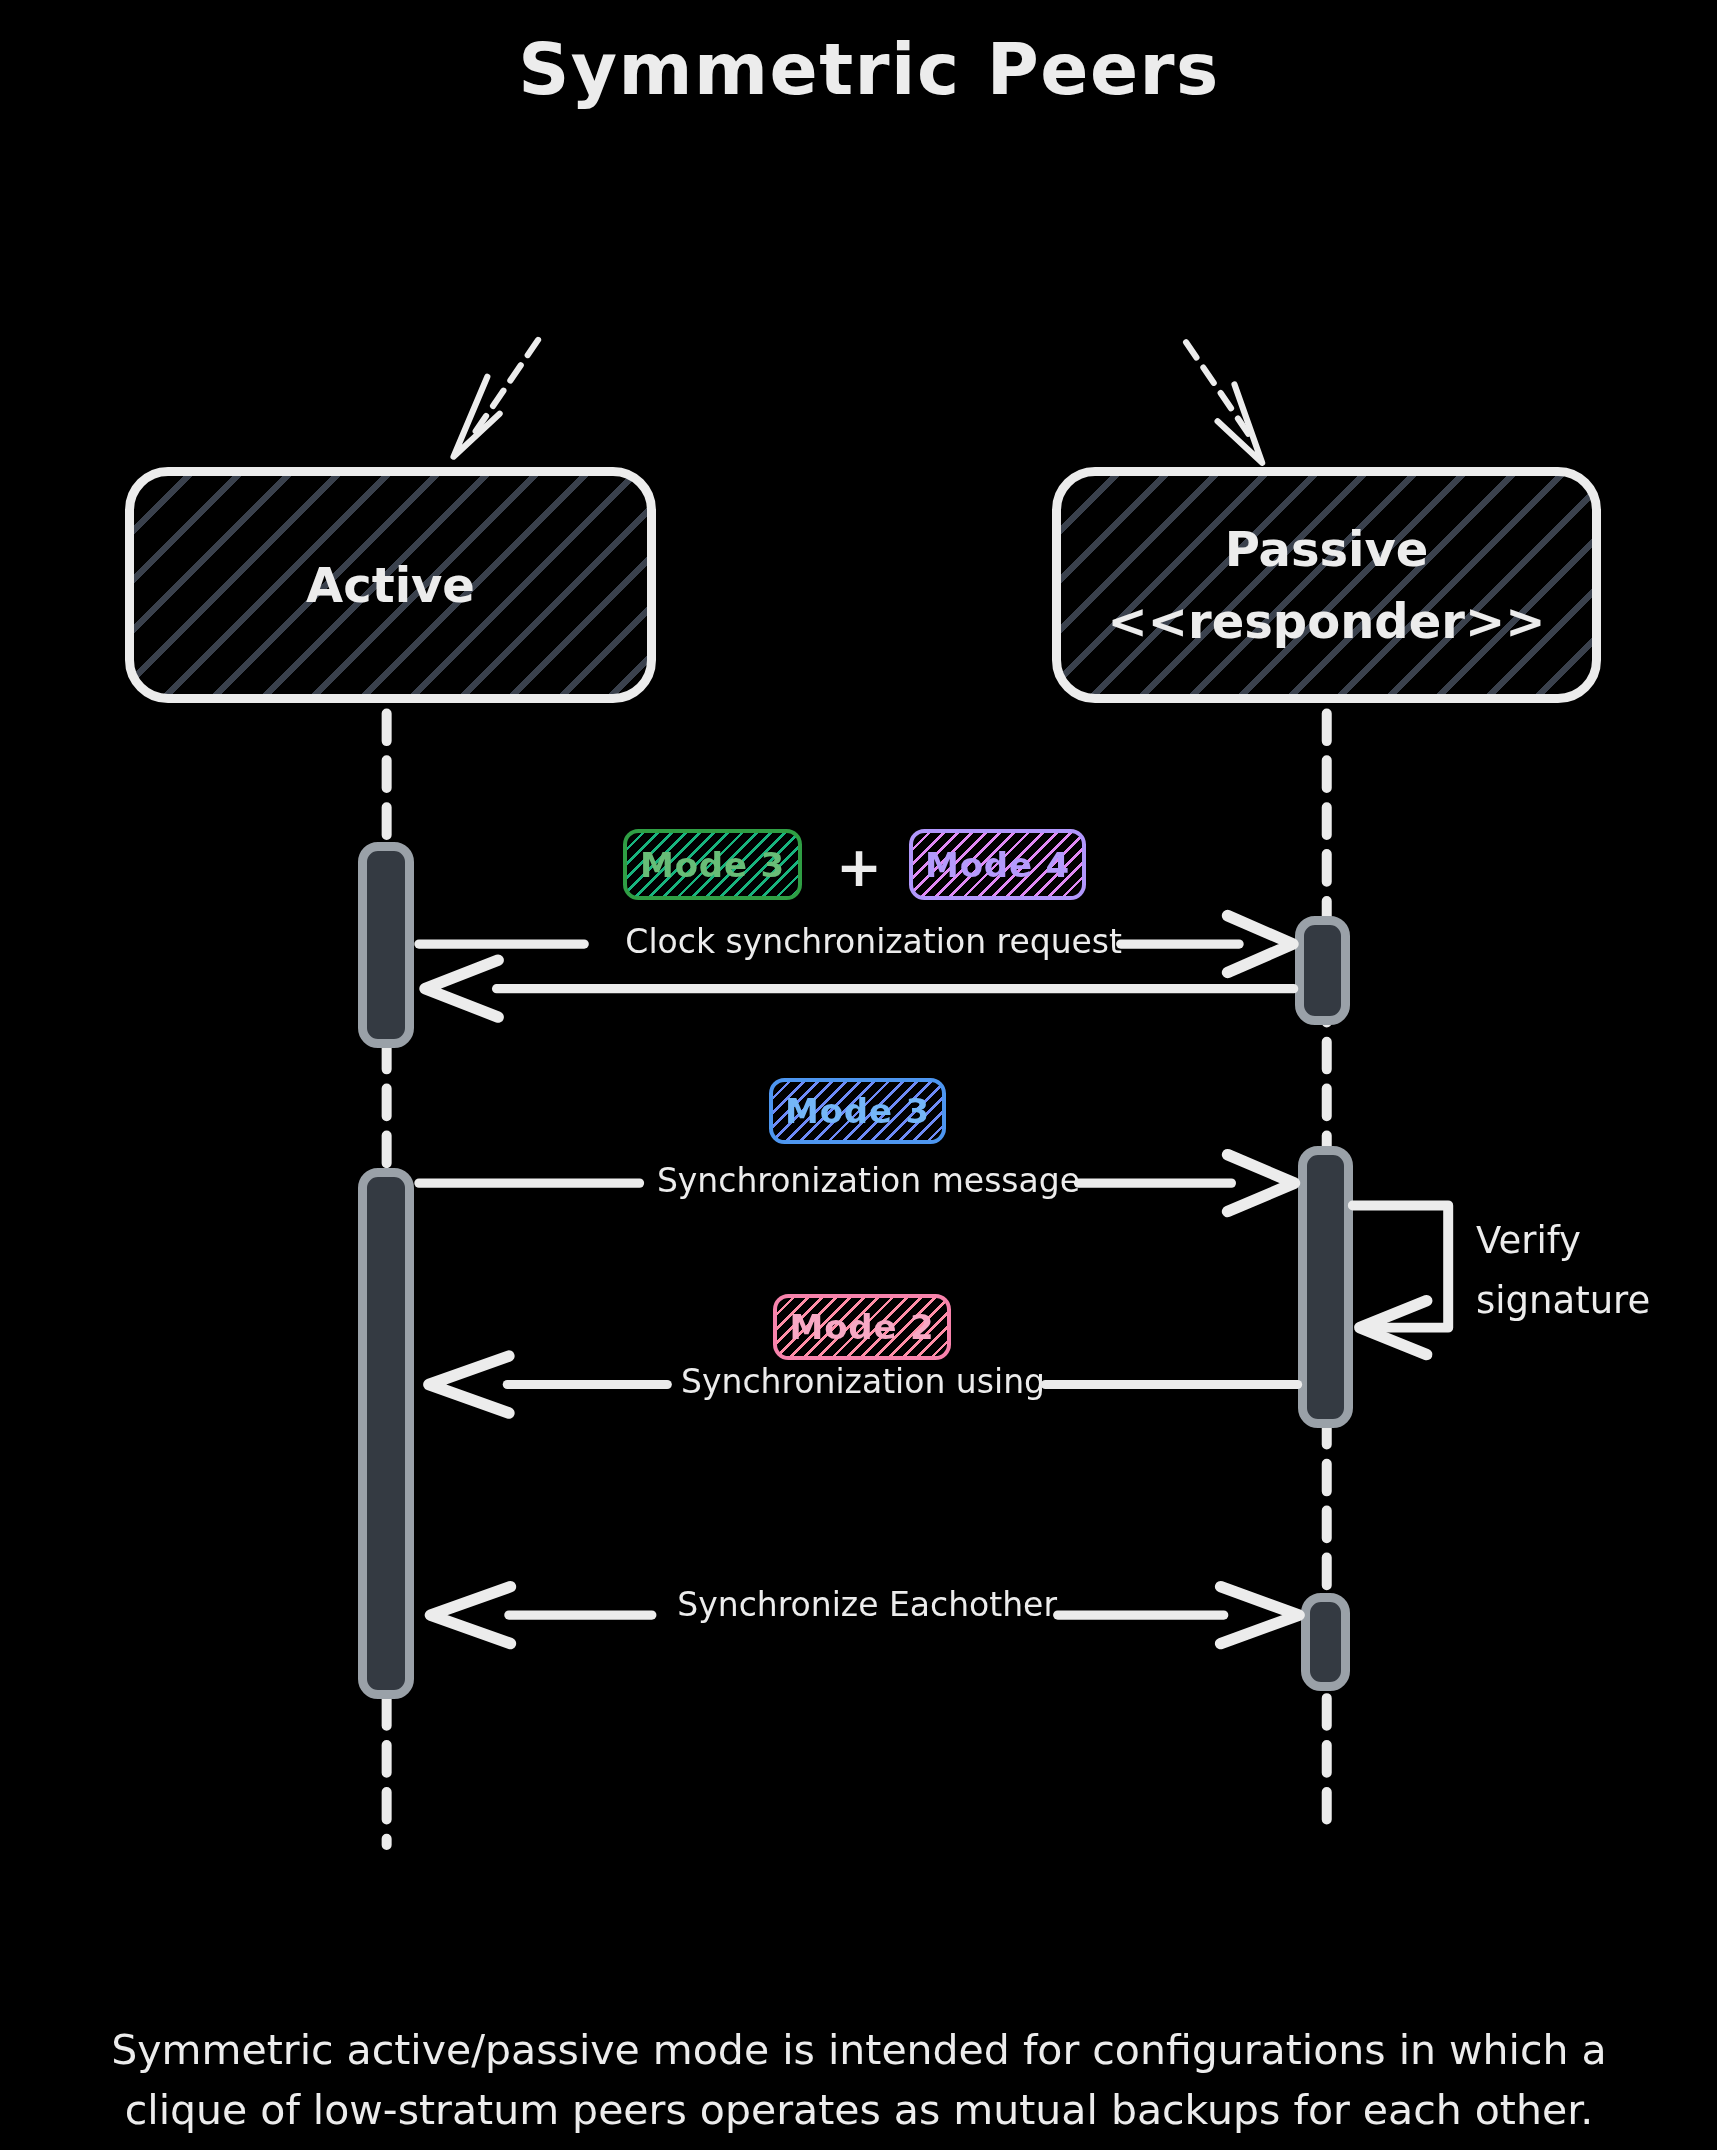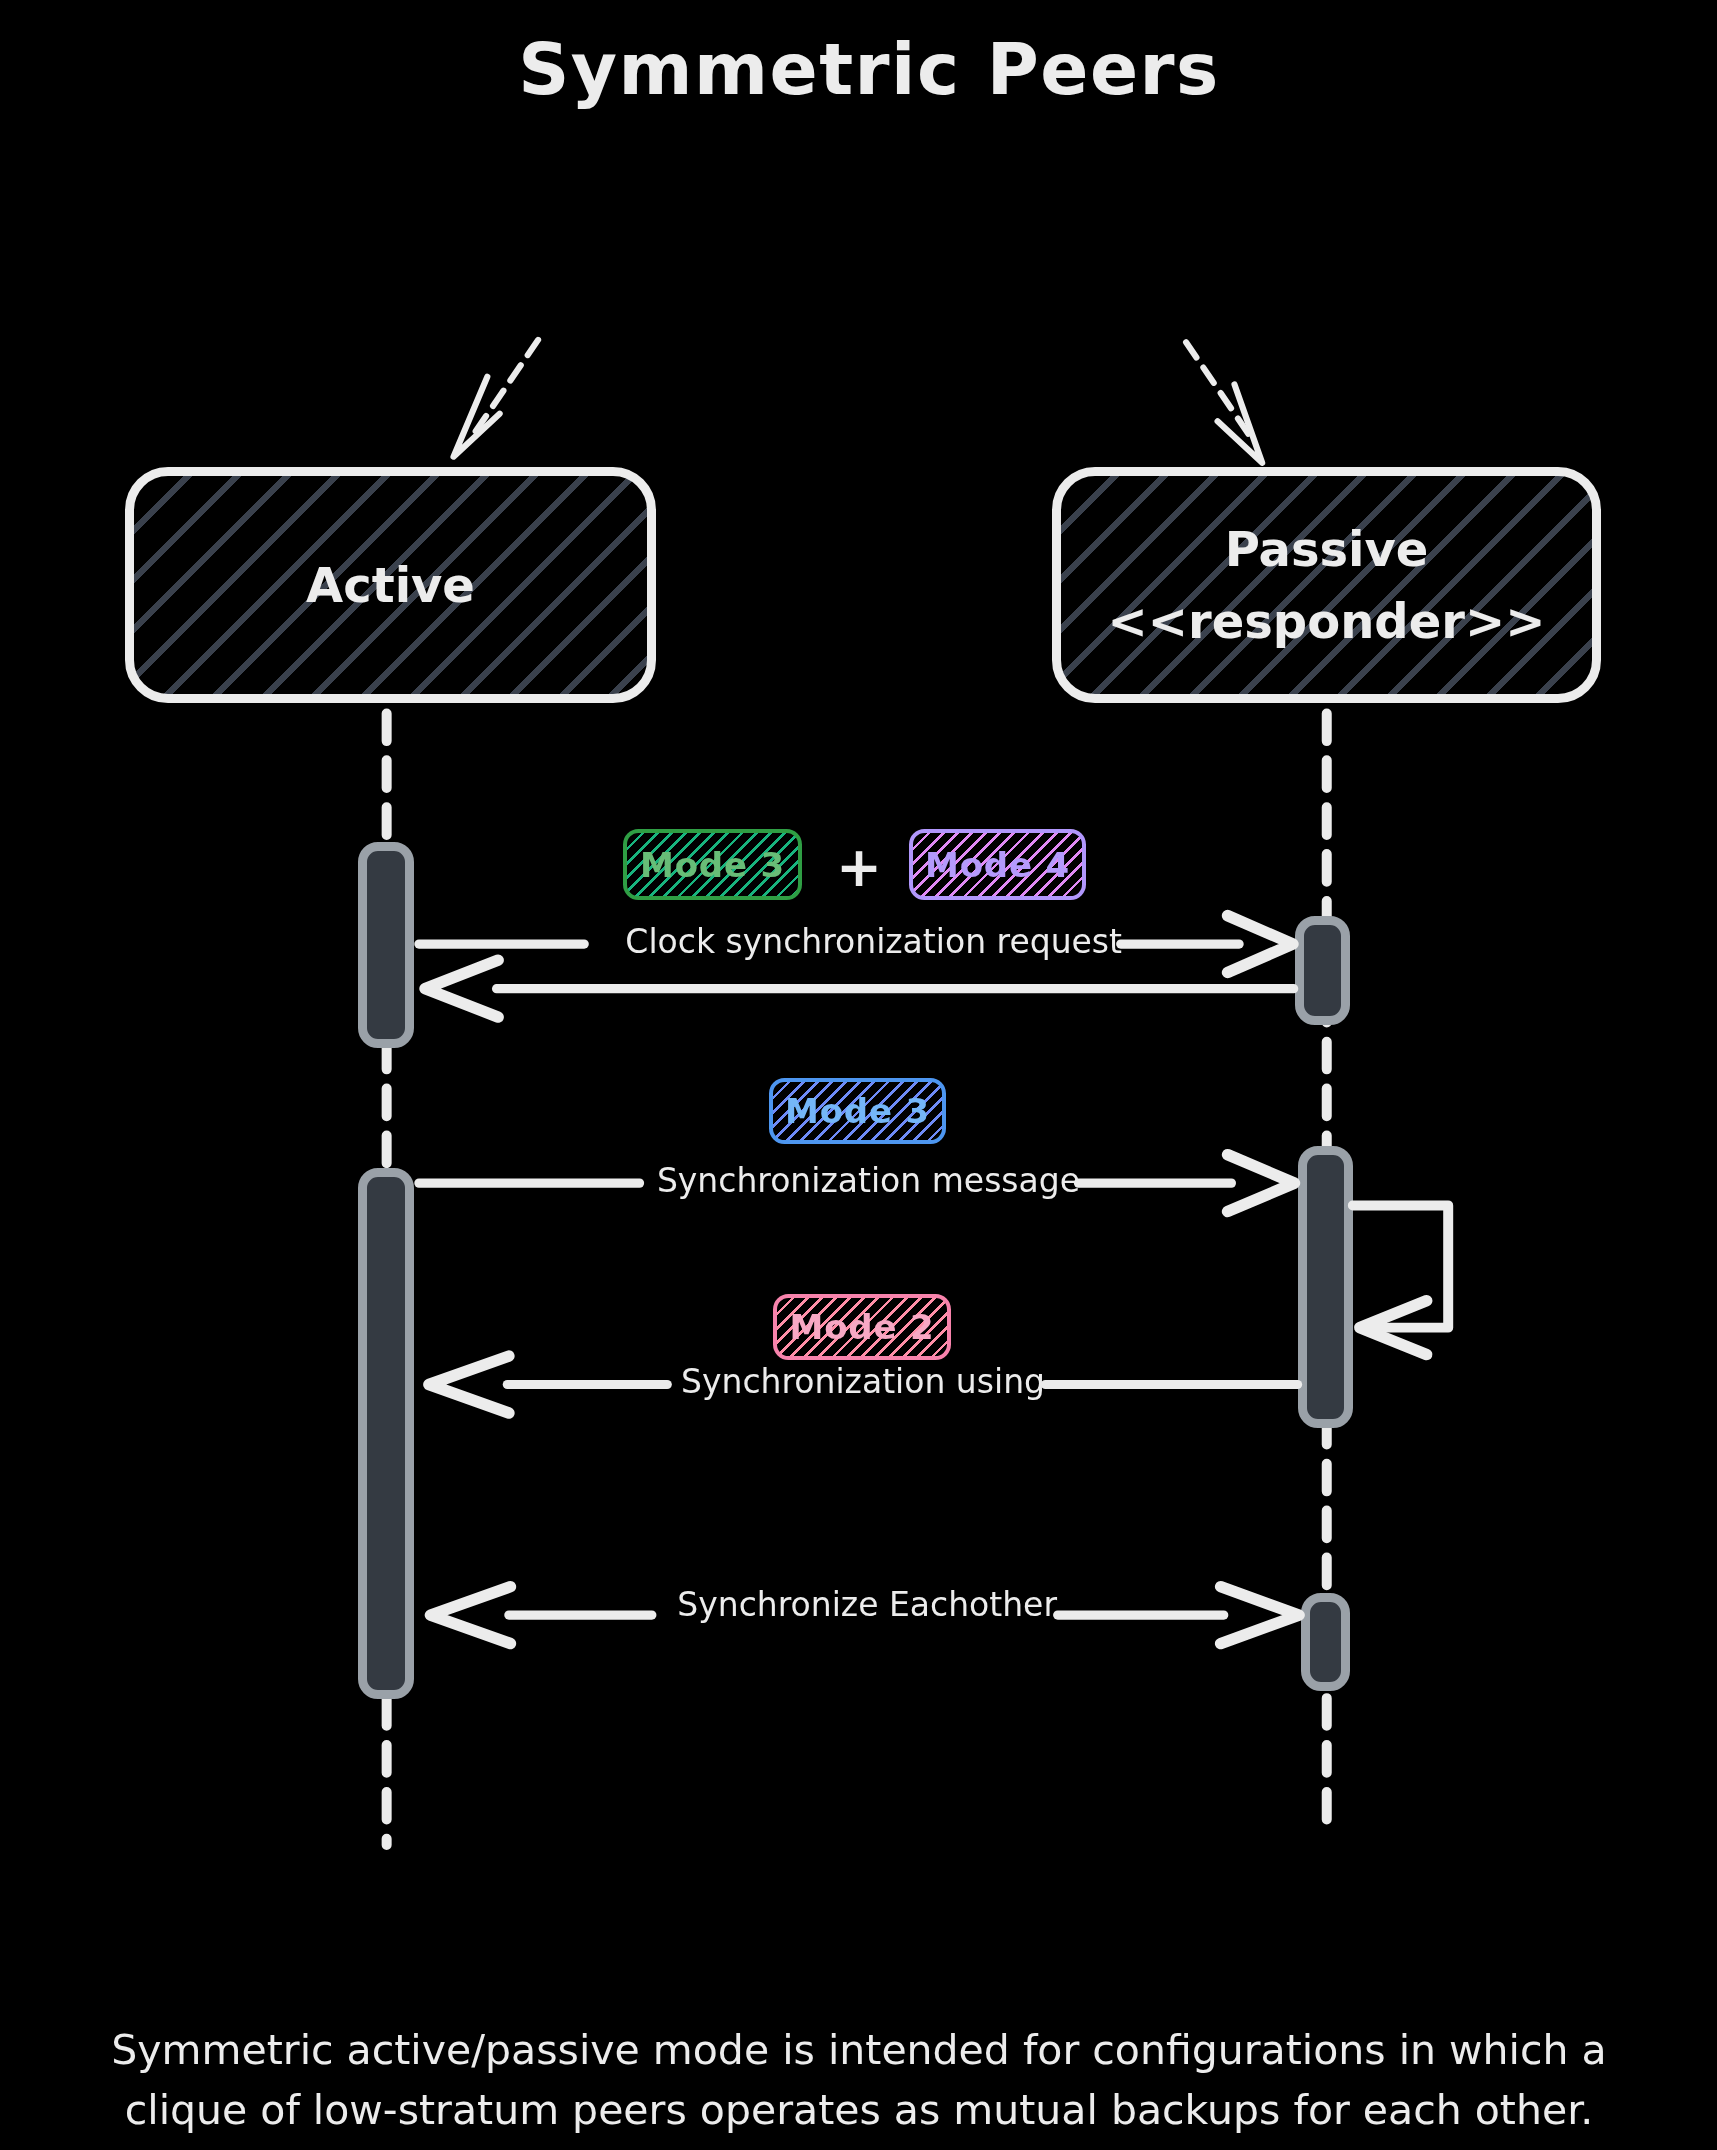--- a/index.html
+++ b/index.html
@@ -167,20 +167,22 @@
   </div>
   <div class="abs badge" id="badge-mode1">
     <span>Mode 3</span>
   </div>
   <div class="abs badge" id="badge-mode2">
     <span>Mode 2</span>
   </div>
 
   <div class="abs msg-label" id="label-request">Clock synchronization request</div>
   <div class="abs msg-label" id="label-message">Synchronization message</div>
+  <div class="abs" id="label-verify">Verify
+signature</div>
   <div class="abs msg-label" id="label-reply">Synchronization using</div>
   <div class="abs msg-label" id="label-sync">Synchronize Eachother</div>
 
   <div class="abs" id="footer-caption">Symmetric active/passive mode is intended for configurations in which a
 clique of low-stratum peers operates as mutual backups for each other.</div>
 
 </div>
 
 
 </body></html>

